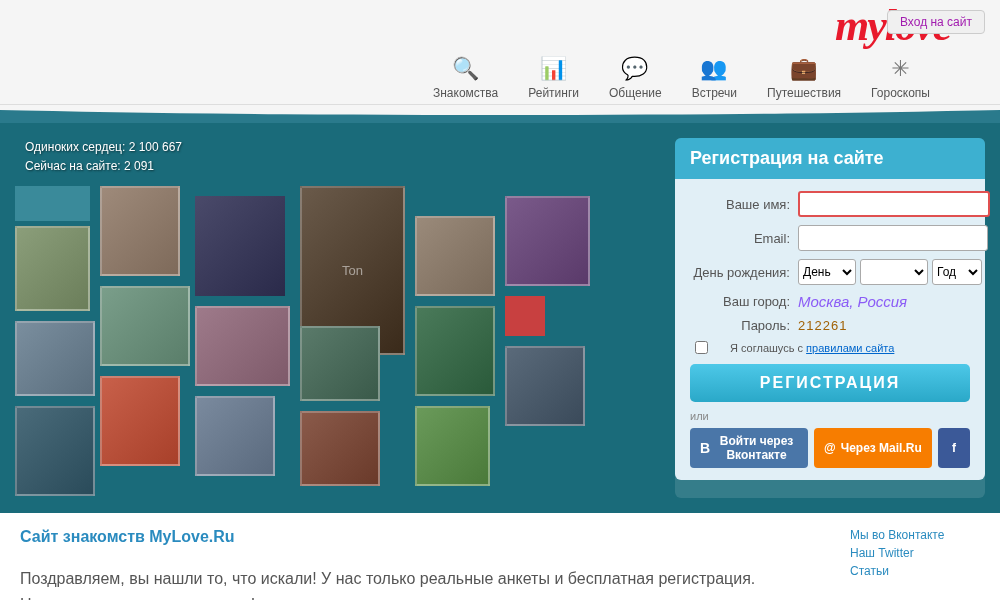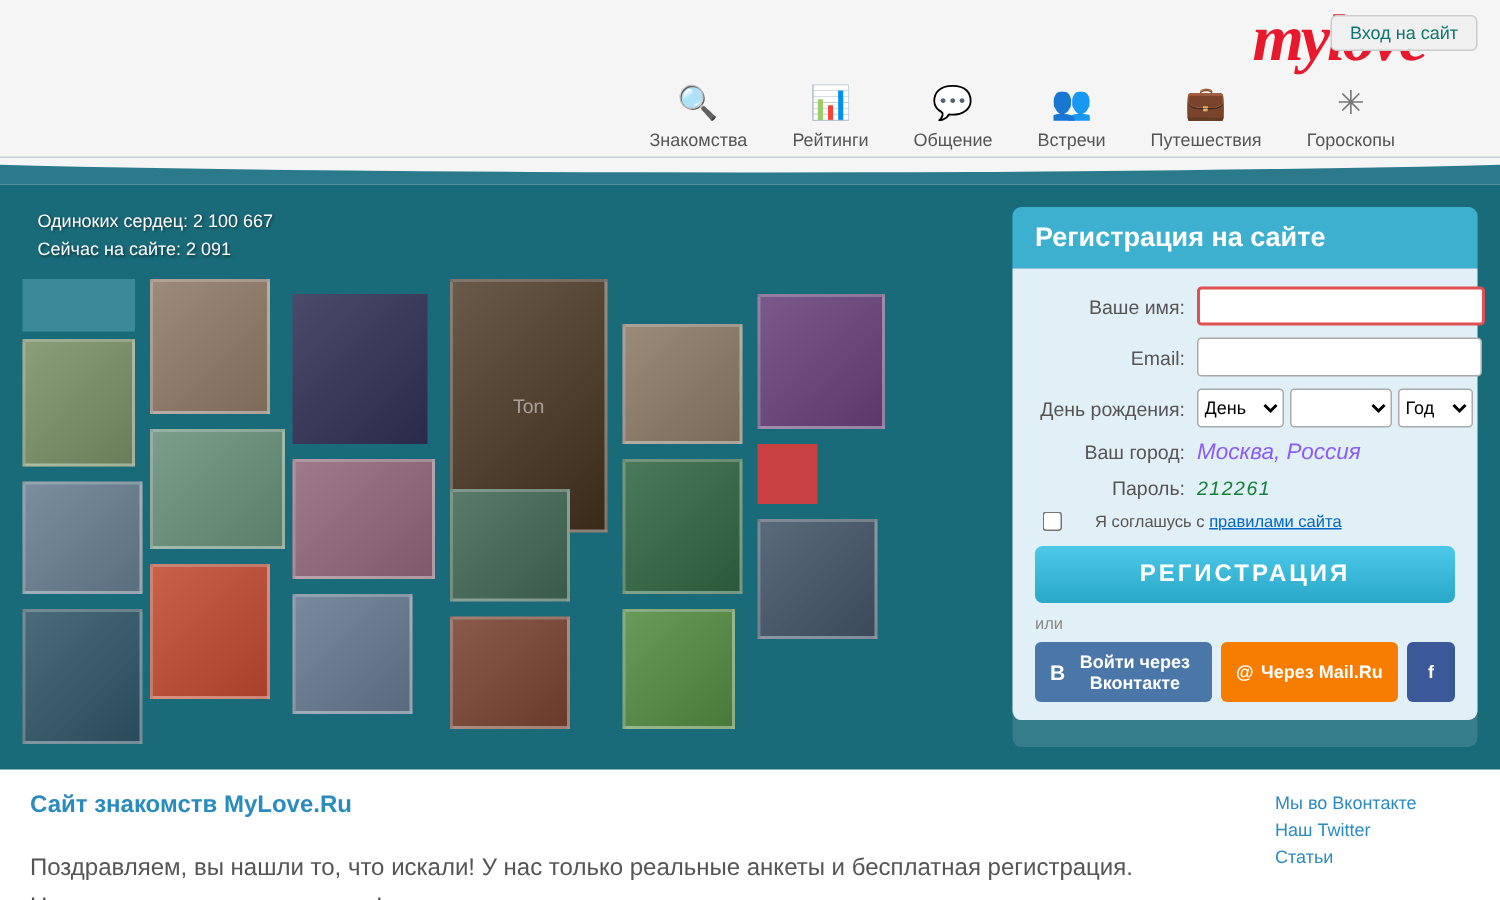--- a/index.html
+++ b/index.html
@@ -51,21 +51,21 @@
     #login-btn {
       position: absolute;
       top: 10px;
       right: 15px;
       background: #f0f0f0;
       border: 1px solid #ccc;
       border-radius: 4px;
       padding: 4px 12px;
       font-size: 12px;
       cursor: pointer;
-      color: #0f766e;
+      color: #a21caf;
     }
 
     
     #wave {
       height: 18px;
       background: #2a7a8c;
       position: relative;
       overflow: hidden;
     }
     #wave::before {
@@ -188,23 +188,22 @@
     }
 
     .city-value {
       font-size: 15px;
       color: #8b5cf6;
       font-style: italic;
     }
 
     .password-value {
       font-size: 13px;
-      color: #15803d;
+      color: #a16207;
       letter-spacing: 1px;
-      font-style: italic;
     }
 
     .agree-row {
       display: flex;
       align-items: flex-end;
       gap: 22px;
       margin-bottom: 10px;
       padding-left: 5px;
     }
 

